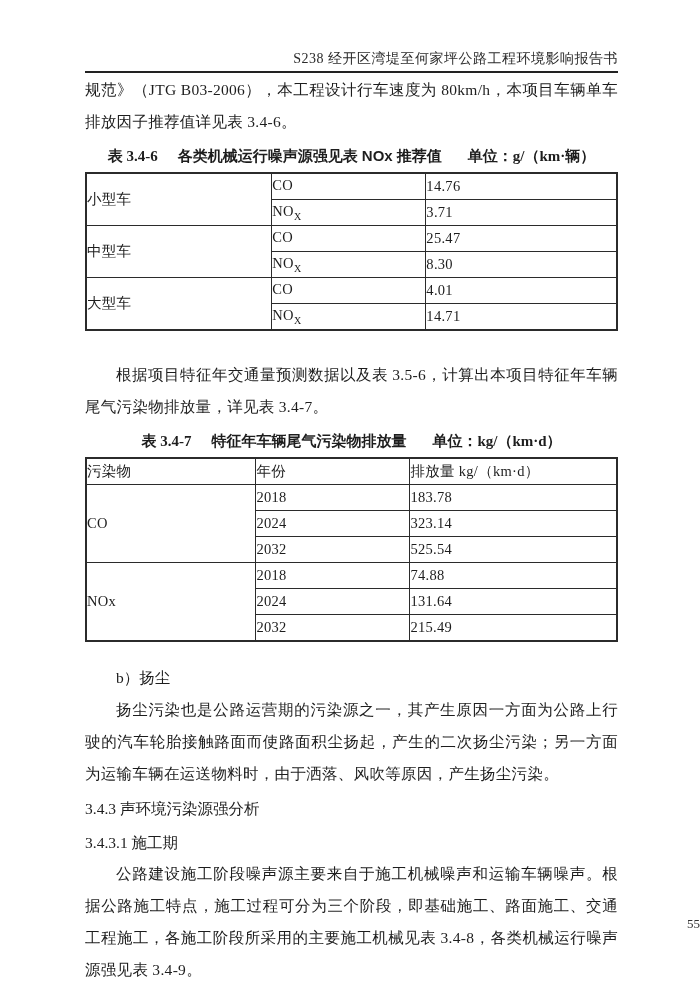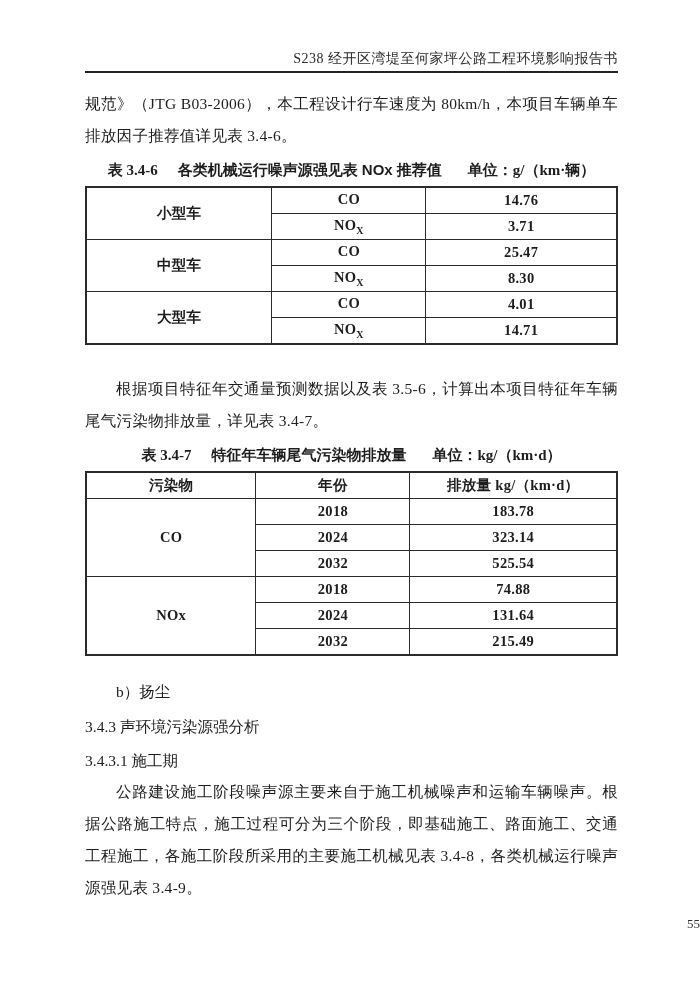--- a/index.html
+++ b/index.html
@@ -33,21 +33,21 @@
   }
   
   .para {
     font-size: 15.5px;
     line-height: 32px;
     margin: 0;
     text-align: justify;
     letter-spacing: 0.3px;
   }
   .para.indent { text-indent: 2em; }
-  .para.first { margin-top: 15px; }
+  .para.first { margin-top: 1px; }
   .spacer-30 { height: 28px; }
   
   .sub-heading {
     font-size: 15.5px;
     line-height: 30px;
     margin: 4px 0 0 0;
     font-weight: normal;
   }
   .dust-heading {
     font-size: 15.5px;
@@ -90,24 +90,24 @@
   
   table.data-table {
     width: 100%;
     border-collapse: collapse;
     margin-top: 5px;
     table-layout: fixed;
   }
   table.data-table td, table.data-table th {
     border: 1.5px solid #2b2b2b;
     height: 25px;
-    text-align: center;
+    text-align: left;
     vertical-align: middle;
     font-size: 14.5px;
-    font-weight: bold;
+    font-weight: normal;
     padding: 0;
     letter-spacing: 0.3px;
   }
   table.data-table { border: 2px solid #2b2b2b; }
   sub.chem { font-size: 10px; }
   
   col.t1-c1 { width: 35%; }
   col.t1-c2 { width: 29%; }
   col.t1-c3 { width: 36%; }
   
@@ -225,20 +225,21 @@
       </tr>
       <tr>
         <td>2032</td>
         <td>215.49</td>
       </tr>
     </tbody>
   </table>
 
   <p class="dust-heading">b）扬尘</p>
 
+  <p class="para indent">扬尘污染也是公路运营期的污染源之一，其产生原因一方面为公路上行驶的汽车轮胎接触路面而使路面积尘扬起，产生的二次扬尘污染；另一方面为运输车辆在运送物料时，由于洒落、风吹等原因，产生扬尘污染。</p>
 
   <p class="sub-heading">3.4.3   声环境污染源强分析</p>
 
   <p class="sub-heading">3.4.3.1   施工期</p>
 
   <p class="para indent">公路建设施工阶段噪声源主要来自于施工机械噪声和运输车辆噪声。根据公路施工特点，施工过程可分为三个阶段，即基础施工、路面施工、交通工程施工，各施工阶段所采用的主要施工机械见表 3.4-8，各类机械运行噪声源强见表 3.4-9。</p>
 
   <div class="doc-footer">55</div>
 
 </div>

